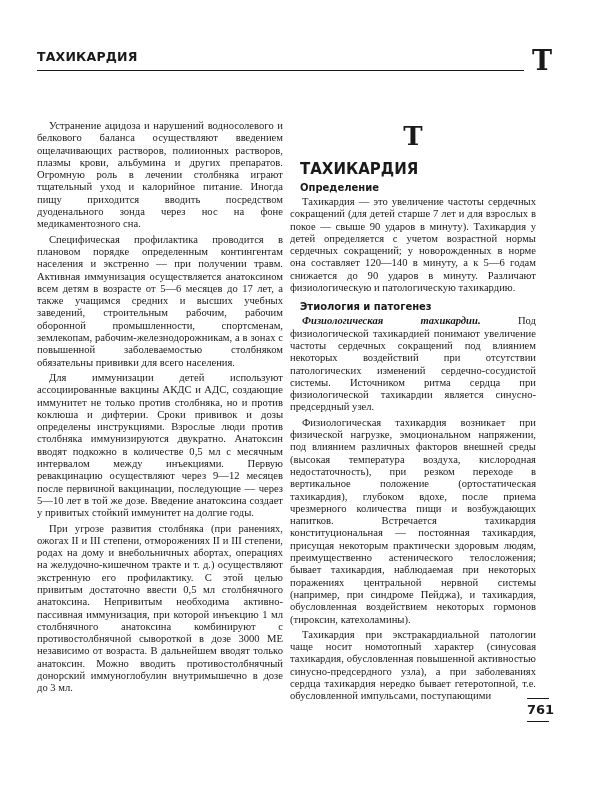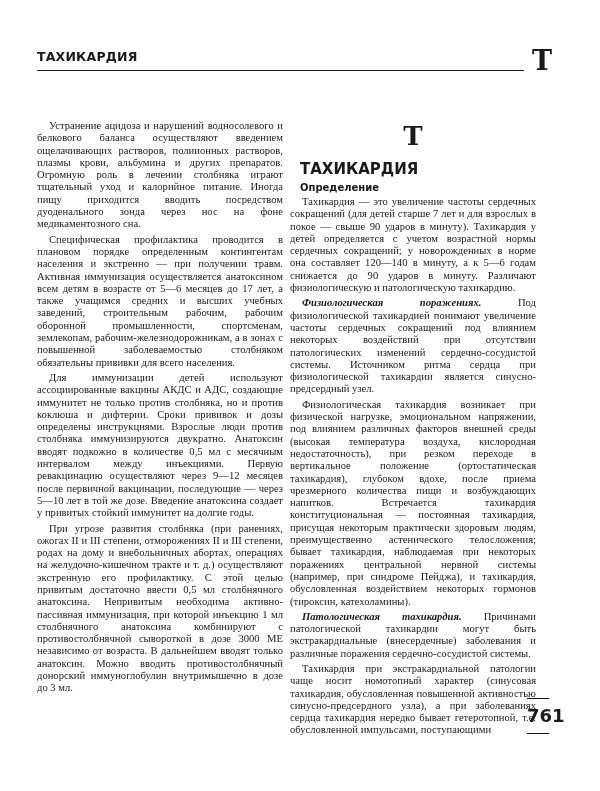--- a/index.html
+++ b/index.html
@@ -11,44 +11,44 @@
   .col-left { left: 37px; }
   .col-right { left: 290px; top: 84px; }
   .col p { margin: 0; text-indent: 12px; hyphens: auto; }
   .col p + p { margin-top: 3px; }
   .h2 { font-family: "DejaVu Sans", sans-serif; font-weight: bold; font-size: 10px; line-height: 14px; margin: 6px 0 1px 10px; }
   .section-letter { font-family: "DejaVu Serif", serif; font-weight: bold; font-size: 26px; line-height: 32px; text-align: center; margin: 0 0 8px 0; }
   .article-title { font-family: "DejaVu Sans", sans-serif; font-weight: bold; font-size: 15px; line-height: 18px; margin: 0 0 3px 10px; }
   .run-in { font-weight: bold; font-style: italic; }
   .page-box { position: absolute; left: 527px; top: 698px; width: 26px; }
   .page-rule { height: 1px; background: #1a1a1a; width: 22px; }
-  .page-num { font-family: "DejaVu Sans", sans-serif; font-weight: bold; font-size: 18px; line-height: 18px; margin: 8px 0; }
+  .page-num { font-family: "DejaVu Sans", sans-serif; font-weight: bold; font-size: 13px; line-height: 18px; margin: 2px 0; }
 </style>
 </head>
 <body>
 
 <div class="running-head">ТАХИКАРДИЯ</div>
 <div class="head-rule"></div>
 <div class="thumb-letter">Т</div>
 
 <div class="col col-left">
   <p>Устранение ацидоза и нарушений водносолевого и белкового баланса осуществляют введением ощелачивающих растворов, полиионных растворов, плазмы крови, альбумина и других препаратов. Огромную роль в лечении столбняка играют тщательный уход и калорийное питание. Иногда пищу приходится вводить посредством дуоденального зонда через нос на фоне медикаментозного сна.</p>
   <p>Специфическая профилактика проводится в плановом порядке определенным контингентам населения и экстренно — при получении травм. Активная иммунизация осуществляется анатоксином всем детям в возрасте от 5—6 месяцев до 17 лет, а также учащимся средних и высших учебных заведений, строительным рабочим, рабочим оборонной промышленности, спортсменам, землекопам, рабочим-железнодорожникам, а в зонах с повышенной заболеваемостью столбняком обязательны прививки для всего населения.</p>
   <p>Для иммунизации детей используют ассоциированные вакцины АКДС и АДС, создающие иммунитет не только против столбняка, но и против коклюша и дифтерии. Сроки прививок и дозы определены инструкциями. Взрослые люди против столбняка иммунизируются двукратно. Анатоксин вводят подкожно в количестве 0,5 мл с месячным интервалом между инъекциями. Первую ревакцинацию осуществляют через 9—12 месяцев после первичной вакцинации, последующие — через 5—10 лет в той же дозе. Введение анатоксина создает у привитых стойкий иммунитет на долгие годы.</p>
   <p>При угрозе развития столбняка (при ранениях, ожогах II и III степени, отморожениях II и III степени, родах на дому и внебольничных абортах, операциях на желудочно-кишечном тракте и т. д.) осуществляют экстренную его профилактику. С этой целью привитым достаточно ввести 0,5 мл столбнячного анатоксина. Непривитым необходима активно-пассивная иммунизация, при которой инъекцию 1 мл столбнячного анатоксина комбинируют с противостолбнячной сывороткой в дозе 3000 МЕ независимо от возраста. В дальнейшем вводят только анатоксин. Можно вводить противостолбнячный донорский иммуноглобулин внутримышечно в дозе до 3 мл.</p>
 </div>
 
 <div class="col col-right">
   <div class="section-letter">Т</div>
   <div class="article-title">ТАХИКАРДИЯ</div>
   <div class="h2" style="margin-top:0">Определение</div>
   <p>Тахикардия — это увеличение частоты сердечных сокращений (для детей старше 7 лет и для взрослых в покое — свыше 90 ударов в минуту). Тахикардия у детей определяется с учетом возрастной нормы сердечных сокращений; у новорожденных в норме она составляет 120—140 в минуту, а к 5—6 годам снижается до 90 ударов в минуту. Различают физиологическую и патологическую тахикардию.</p>
-  <p><span class="run-in">Физиологическая поражениях.</span><span> Под физиологической тахикардией понимают увеличение частоты сердечных сокращений под влиянием некоторых воздействий при отсутствии патологических изменений сердечно-сосудистой системы. Источником ритма сердца при физиологической тахикардии является синусно-предсердный узел.</span></p>
+  <div class="h2">Этиология и патогенез</div>
+  <p><span class="run-in">Физиологическая тахикардии.</span><span> Под физиологической тахикардией понимают увеличение частоты сердечных сокращений под влиянием некоторых воздействий при отсутствии патологических изменений сердечно-сосудистой системы. Источником ритма сердца при физиологической тахикардии является синусно-предсердный узел.</span></p>
   <p>Физиологическая тахикардия возникает при физической нагрузке, эмоциональном напряжении, под влиянием различных факторов внешней среды (высокая температура воздуха, кислородная недостаточность), при резком переходе в вертикальное положение (ортостатическая тахикардия), глубоком вдохе, после приема чрезмерного количества пищи и возбуждающих напитков. Встречается тахикардия конституциональная — постоянная тахикардия, присущая некоторым практически здоровым людям, преимущественно астенического телосложения; бывает тахикардия, наблюдаемая при некоторых поражениях центральной нервной системы (например, при синдроме Пейджа), и тахикардия, обусловленная воздействием некоторых гормонов (тироксин, катехоламины).</p>
-  <p><span class="run-in">Патологическая тахикардия.</span><span> Причинами патологической тахикардии могут быть экстракардиальные (внесердечные) заболевания и различные поражения сердечно-сосудистой системы.</span></p>
   <p>Тахикардия при экстракардиальной патологии чаще носит номотопный характер (синусовая тахикардия, обусловленная повышенной активностью синусно-предсердного узла), а при заболеваниях сердца тахикардия нередко бывает гетеротопной, т.е. обусловленной импульсами, поступающими</p>
 </div>
 
 <div class="page-box">
   <div class="page-rule"></div>
   <div class="page-num">761</div>
   <div class="page-rule"></div>
 </div>
 
 </body></html>

